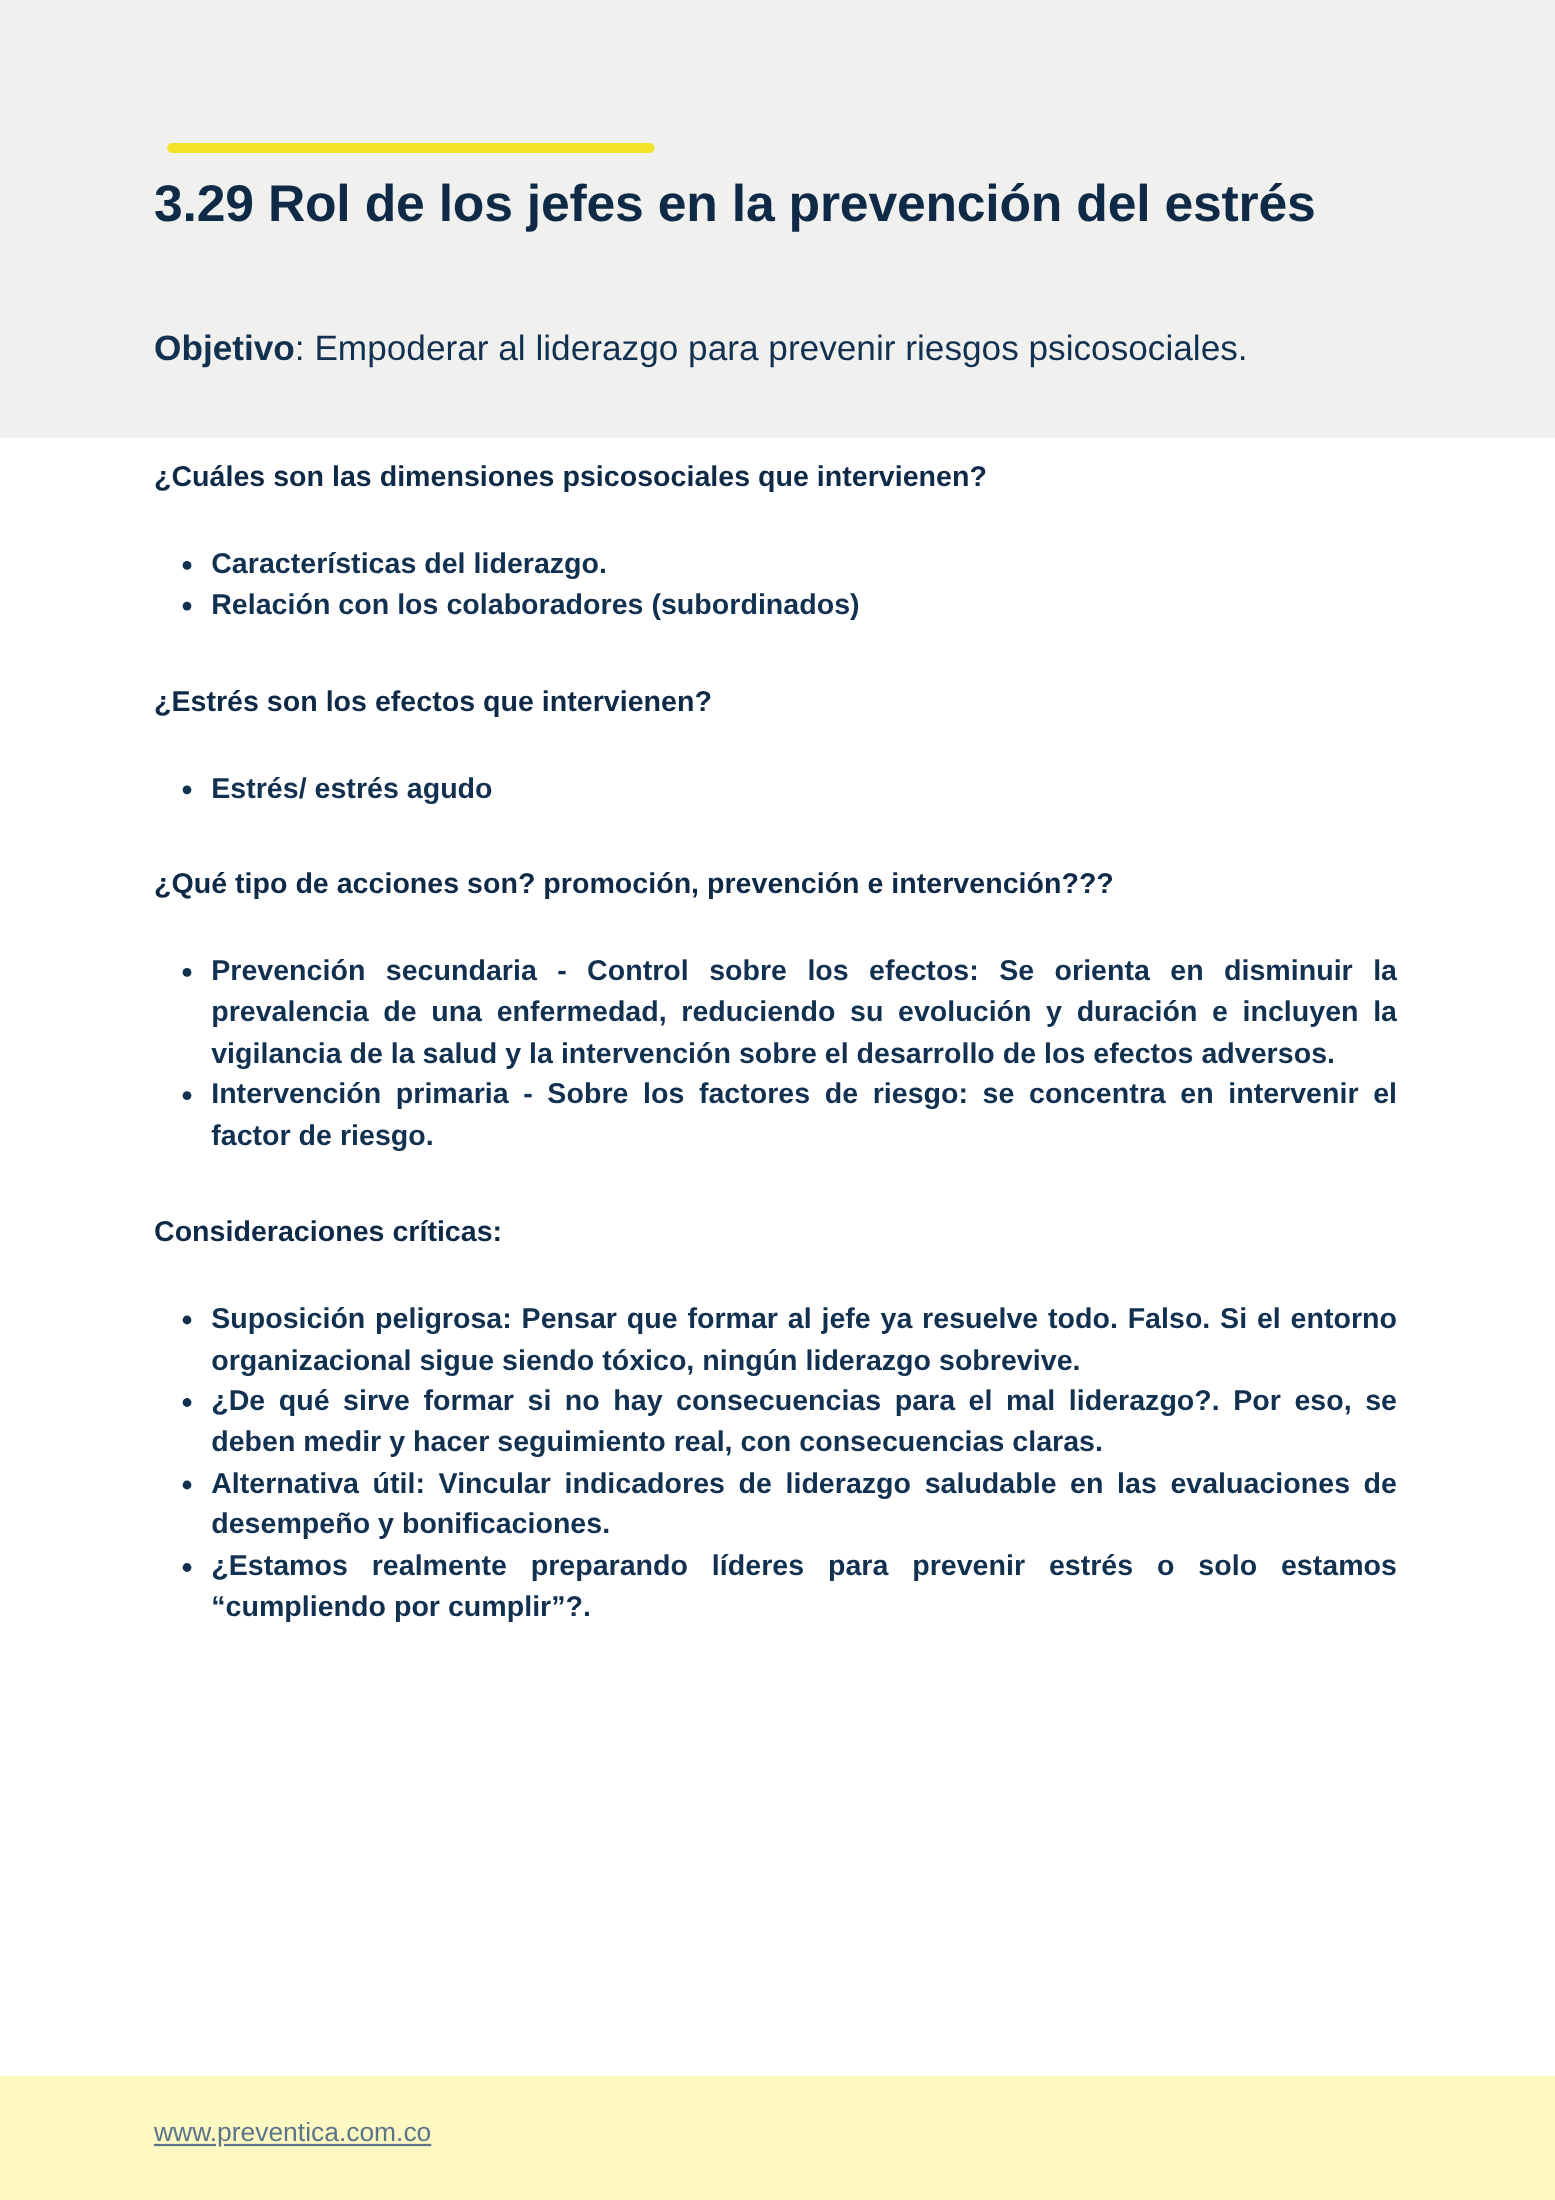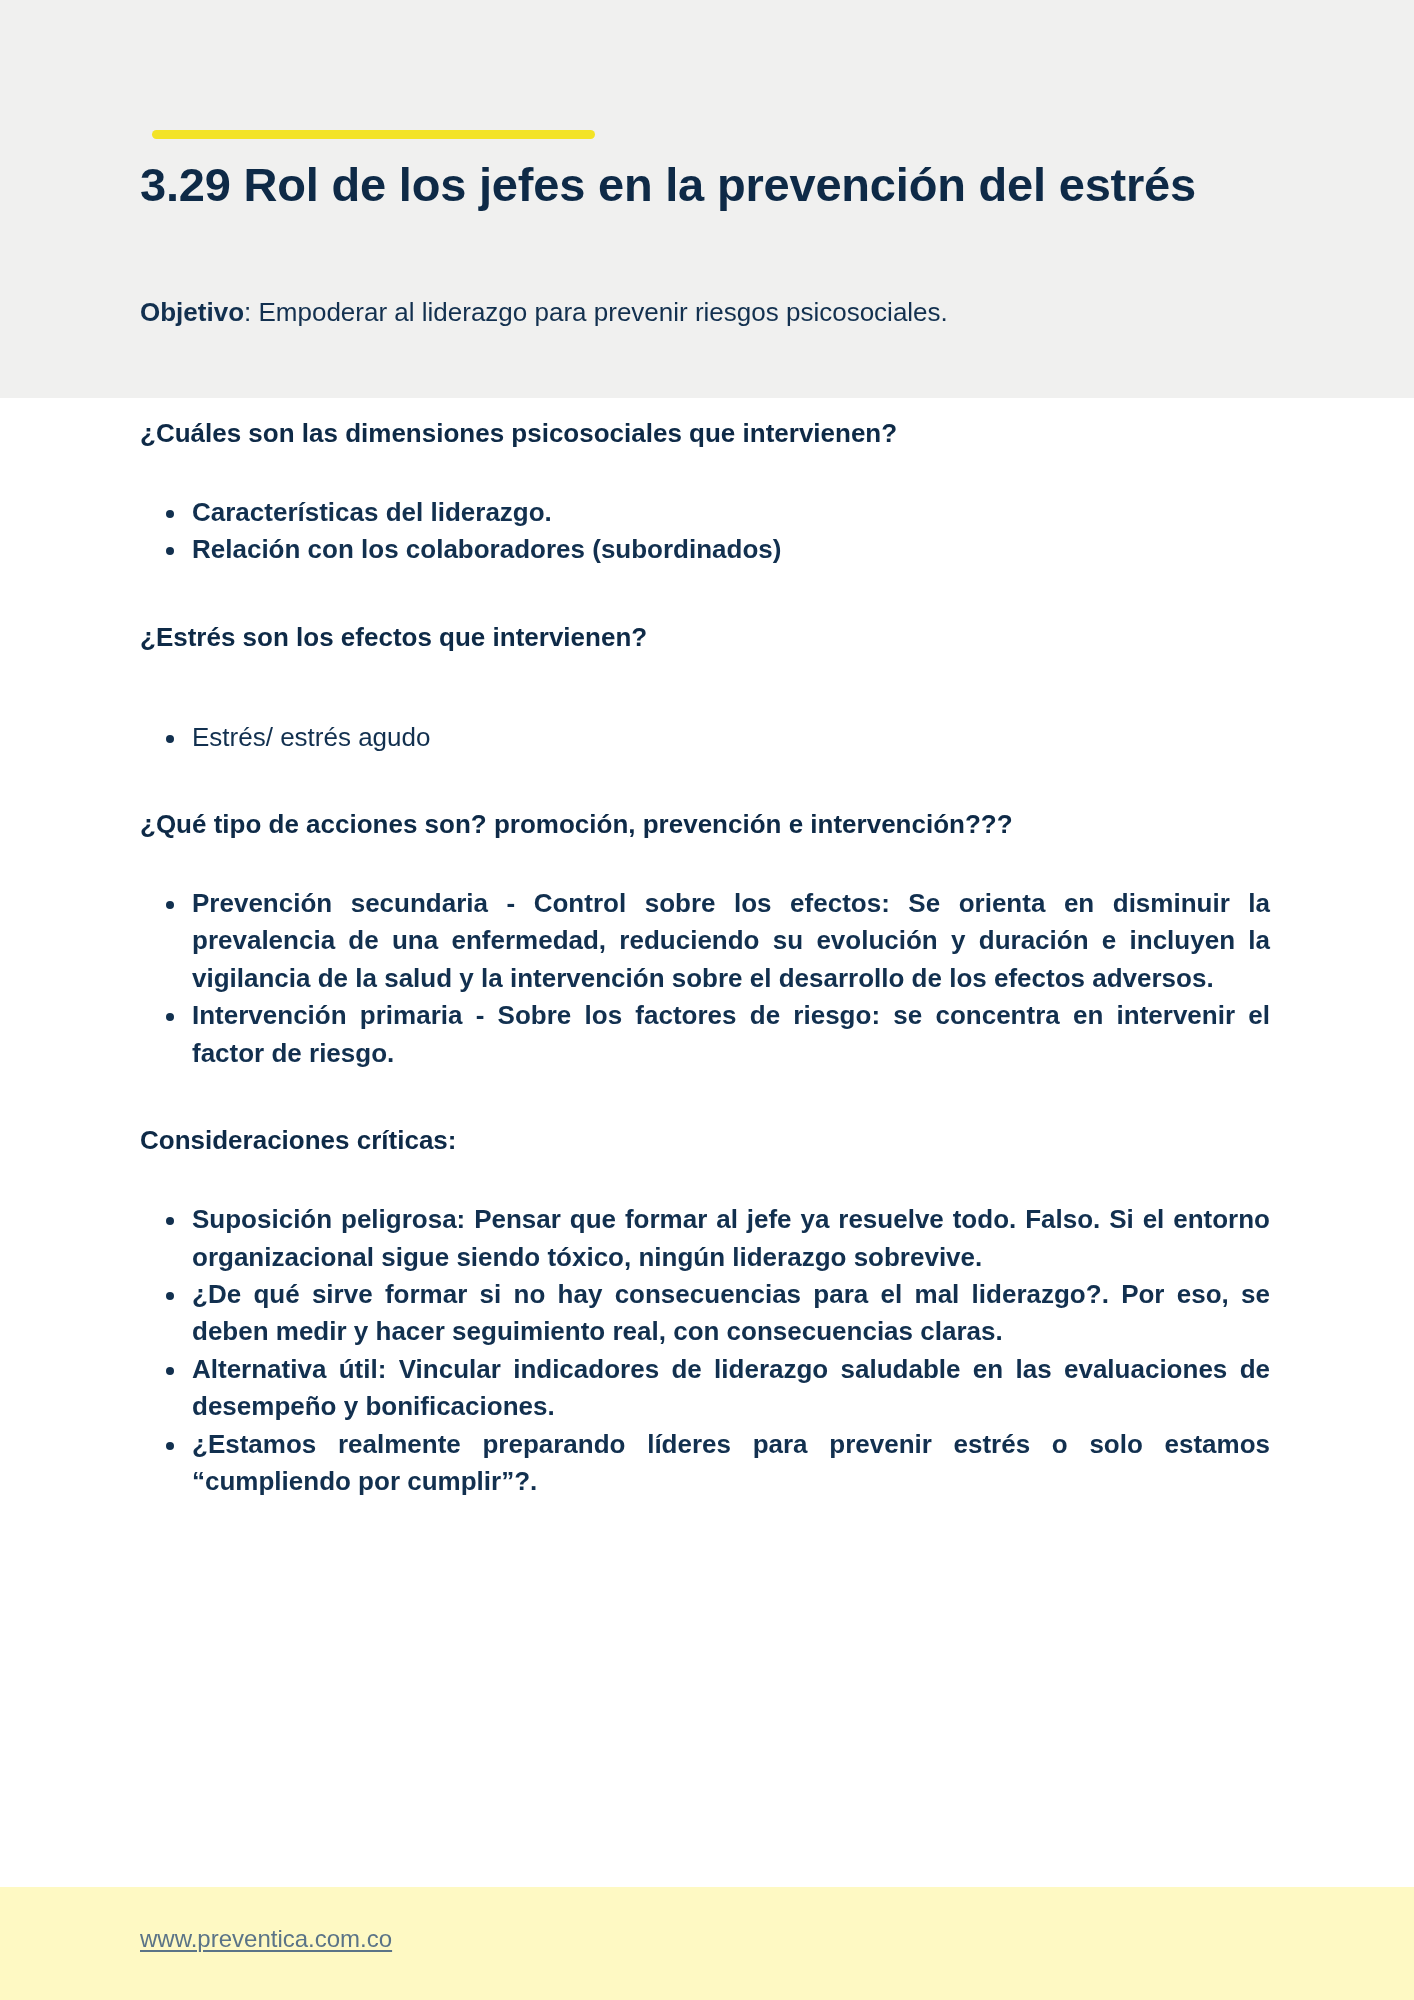--- a/index.html
+++ b/index.html
@@ -54,21 +54,21 @@
     color: #0e2a47;
     text-align: justify;
     text-align-last: left;
   }
   .doc-objective {
     position: absolute;
     left: 140px;
     top: 295px;
     width: 1205px;
     margin: 0;
-    font-size: 26px;
+    font-size: 32px;
     line-height: 1.35;
     color: #12304f;
   }
   .doc-objective b {
     font-weight: 700;
   }
 
   
   .content {
     position: absolute;
@@ -108,22 +108,21 @@
     content: "";
     position: absolute;
     left: 26px;
     top: 16px;
     width: 8px;
     height: 8px;
     border-radius: 50%;
     background: #12304f;
   }
   ul.bullets.bold > li {
-    font-weight: 400;
-    margin-top: 21px;
+    font-weight: 700;
   }
   .gap-md { height: 42px; }
   .gap-lg { height: 50px; }
 
   
   .footer-band {
     position: absolute;
     left: 0;
     bottom: 0;
     width: 1414px;

